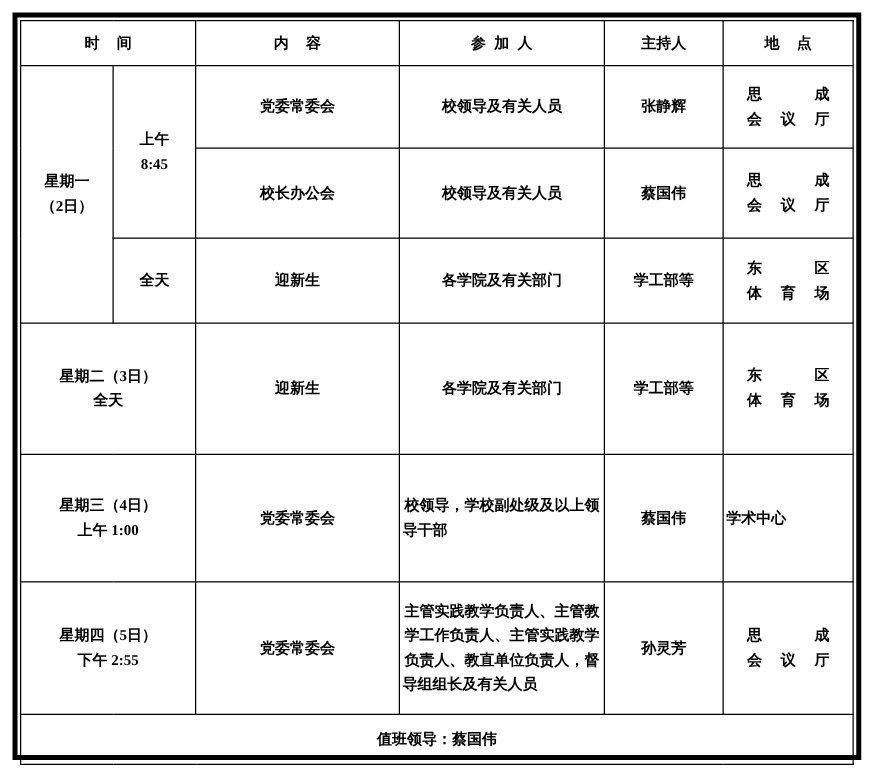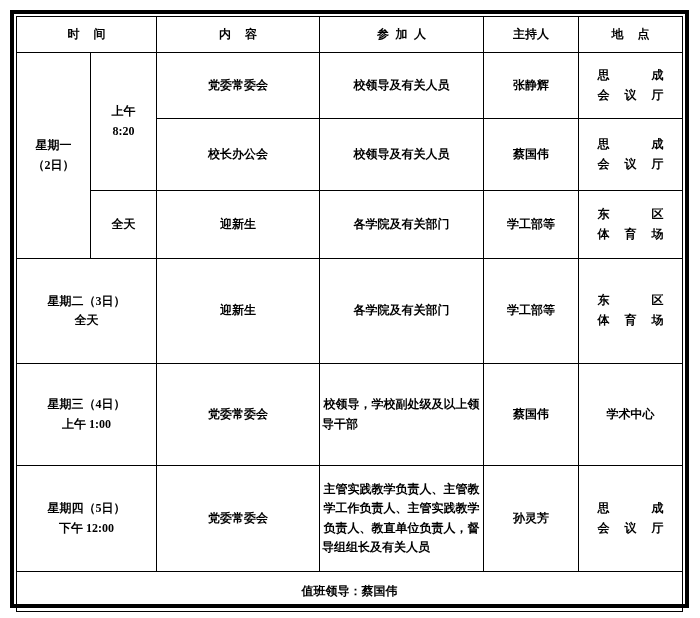--- a/index.html
+++ b/index.html
@@ -52,21 +52,21 @@
   .sp-wide { letter-spacing: 1.15em; padding-left: 1.15em; }
   .sp-mid  { letter-spacing: 0.55em; padding-left: 0.55em; text-align: right; }
 
   
   .loc { width: 66px; margin: 0 auto; }
   .loc .jline {
     text-align: justify;
     text-align-last: justify;
     line-height: 1.65;
   }
-  .loc-single { text-align: center; }
+  .loc-single { text-align: left; }
 
   
   .ppl-left {
     text-align: justify;
     text-align-last: left;
     text-justify: inter-ideograph;
     font-size: 14px;
     padding: 2px 5px;
     line-height: 1.46;
   }
@@ -99,21 +99,21 @@
       <th><span class="sp-wide">地点</span></th>
     </tr>
 
     <tr class="h-r1">
       <td rowspan="3">
         <div>星期一</div>
         <div>（2日）</div>
       </td>
       <td rowspan="2">
         <div>上午</div>
-        <div>8:20</div>
+        <div>8:45</div>
       </td>
       <td>党委常委会</td>
       <td>校领导及有关人员</td>
       <td>张静辉</td>
       <td>
         <div class="loc">
           <div class="jline">思成</div>
           <div class="jline">会议厅</div>
         </div>
       </td>
@@ -169,21 +169,21 @@
       <td class="ppl-left">校领导，学校副处级及以上领导干部</td>
       <td>蔡国伟</td>
       <td>
         <div class="loc-single">学术中心</div>
       </td>
     </tr>
 
     <tr class="h-thu">
       <td colspan="2">
         <div>星期四（5日）</div>
-        <div>下午 12:00</div>
+        <div>下午 2:55</div>
       </td>
       <td>党委常委会</td>
       <td class="ppl-left">主管实践教学负责人、主管教学工作负责人、主管实践教学负责人、教直单位负责人，督导组组长及有关人员</td>
       <td>孙灵芳</td>
       <td>
         <div class="loc">
           <div class="jline">思成</div>
           <div class="jline">会议厅</div>
         </div>
       </td>

